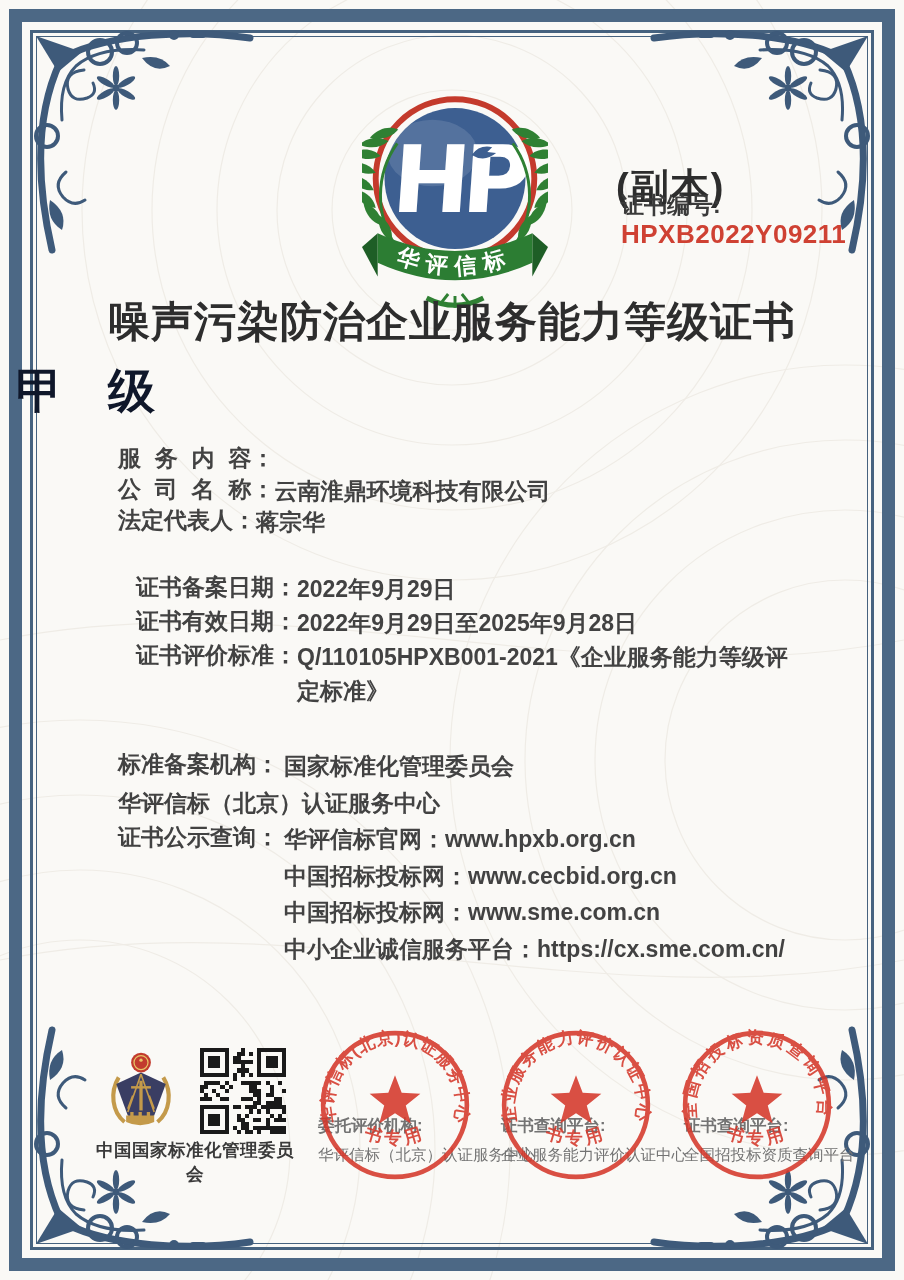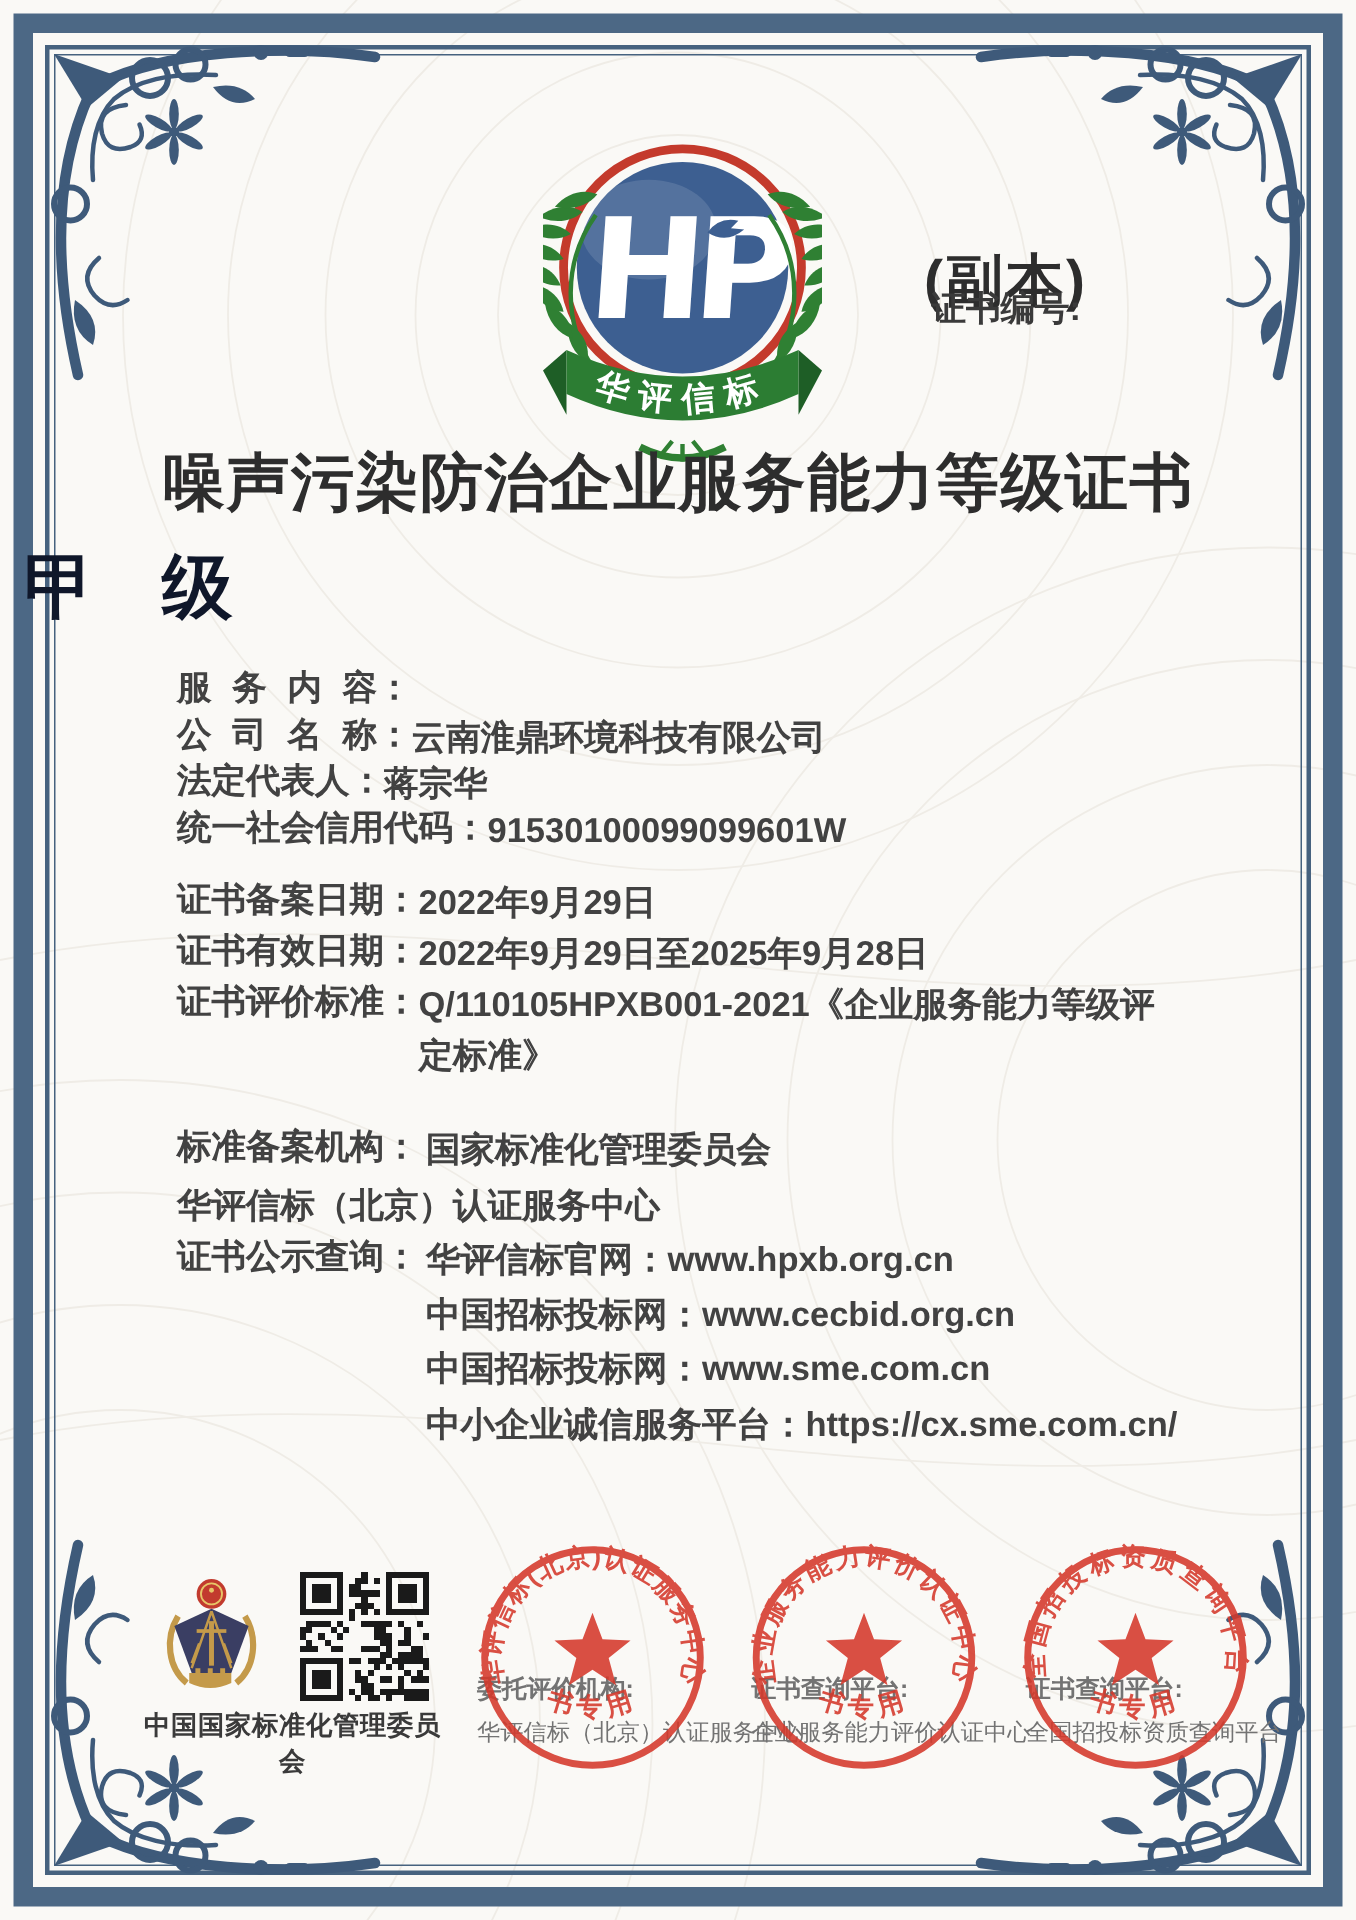--- a/index.html
+++ b/index.html
@@ -22,21 +22,21 @@
   
   .logo{left:362px;top:94px;width:186px;height:218px;}
   .copy{left:616px;top:126px;font-size:38px;font-weight:bold;color:#2d2d2d;letter-spacing:2px;margin-top:36px;}
   .certno-label{left:621px;top:190px;font-size:23px;font-weight:bold;color:#3a3a3a;}
   .certno{left:621px;top:219px;font-size:26px;font-weight:bold;color:#cf4133;letter-spacing:.5px;}
   .title{left:0;right:0;top:294px;text-align:center;font-size:42px;font-weight:bold;color:#2d2d2d;letter-spacing:1px;}
   .grade{left:0;right:0;top:360px;text-align:left;font-size:47px;font-weight:bold;color:#0f172a;letter-spacing:16px;text-indent:16px;}
   
   .info{left:118px;width:676px;font-size:23px;font-weight:bold;color:#424242;}
   .b1{top:445px;}
-  .b2{top:584px;}
+  .b2{top:572px;margin-left:18px;}
   .b3{top:748px;}
   .row{display:flex;align-items:flex-start;}
   .b1 .row{line-height:31px;}
   .b2 .row{line-height:34px;}
   .b3 .row{line-height:36.5px;}
   .lbl{flex:0 0 auto;white-space:pre;font-family:Liberation Mono, monospace;}
   .b3 .lbl{flex:0 0 166px;width:166px;}
   .val{flex:1 1 auto;}
   
   .emblem{left:108px;top:1048px;width:66px;height:82px;}
@@ -170,39 +170,36 @@
       <text font-size="23" font-weight="bold" fill="#ffffff" letter-spacing="8">
         <textPath href="#bannerPath" startOffset="50%" text-anchor="middle">华评信标</textPath>
       </text>
       <path d="M66 208 q29 15 58 0" stroke="#2f8033" stroke-width="5" fill="none"></path>
       <path d="M80 214 l8 -10 M95 218 l0 -12 M110 214 l-8 -10" stroke="#2f8033" stroke-width="3" fill="none"></path>
     </g>
   </svg>
 
   <div class="abs copy">(副本)</div>
   <div class="abs certno-label">证书编号:</div>
+  <div class="abs certno">HPXB2022Y09211</div>
 
   <div class="abs title">噪声污染防治企业服务能力等级证书</div>
   <div class="abs grade">甲 级</div>
 
   <div class="abs info b1">
     <div class="row">
       <span class="lbl">服 务 内 容：</span>
     </div>
     <div class="row">
       <span class="lbl">公 司 名 称：</span>
       <span class="val">云南淮鼎环境科技有限公司</span>
     </div>
     <div class="row">
       <span class="lbl">法定代表人：</span>
       <span class="val">蒋宗华</span>
-    </div>
-    <div class="row">
-      <span class="lbl">统一社会信用代码：</span>
-      <span class="val">91530100099099601W</span>
     </div>
   </div>
 
   <div class="abs info b2">
     <div class="row">
       <span class="lbl">证书备案日期：</span>
       <span class="val">2022年9月29日</span>
     </div>
     <div class="row">
       <span class="lbl">证书有效日期：</span>

